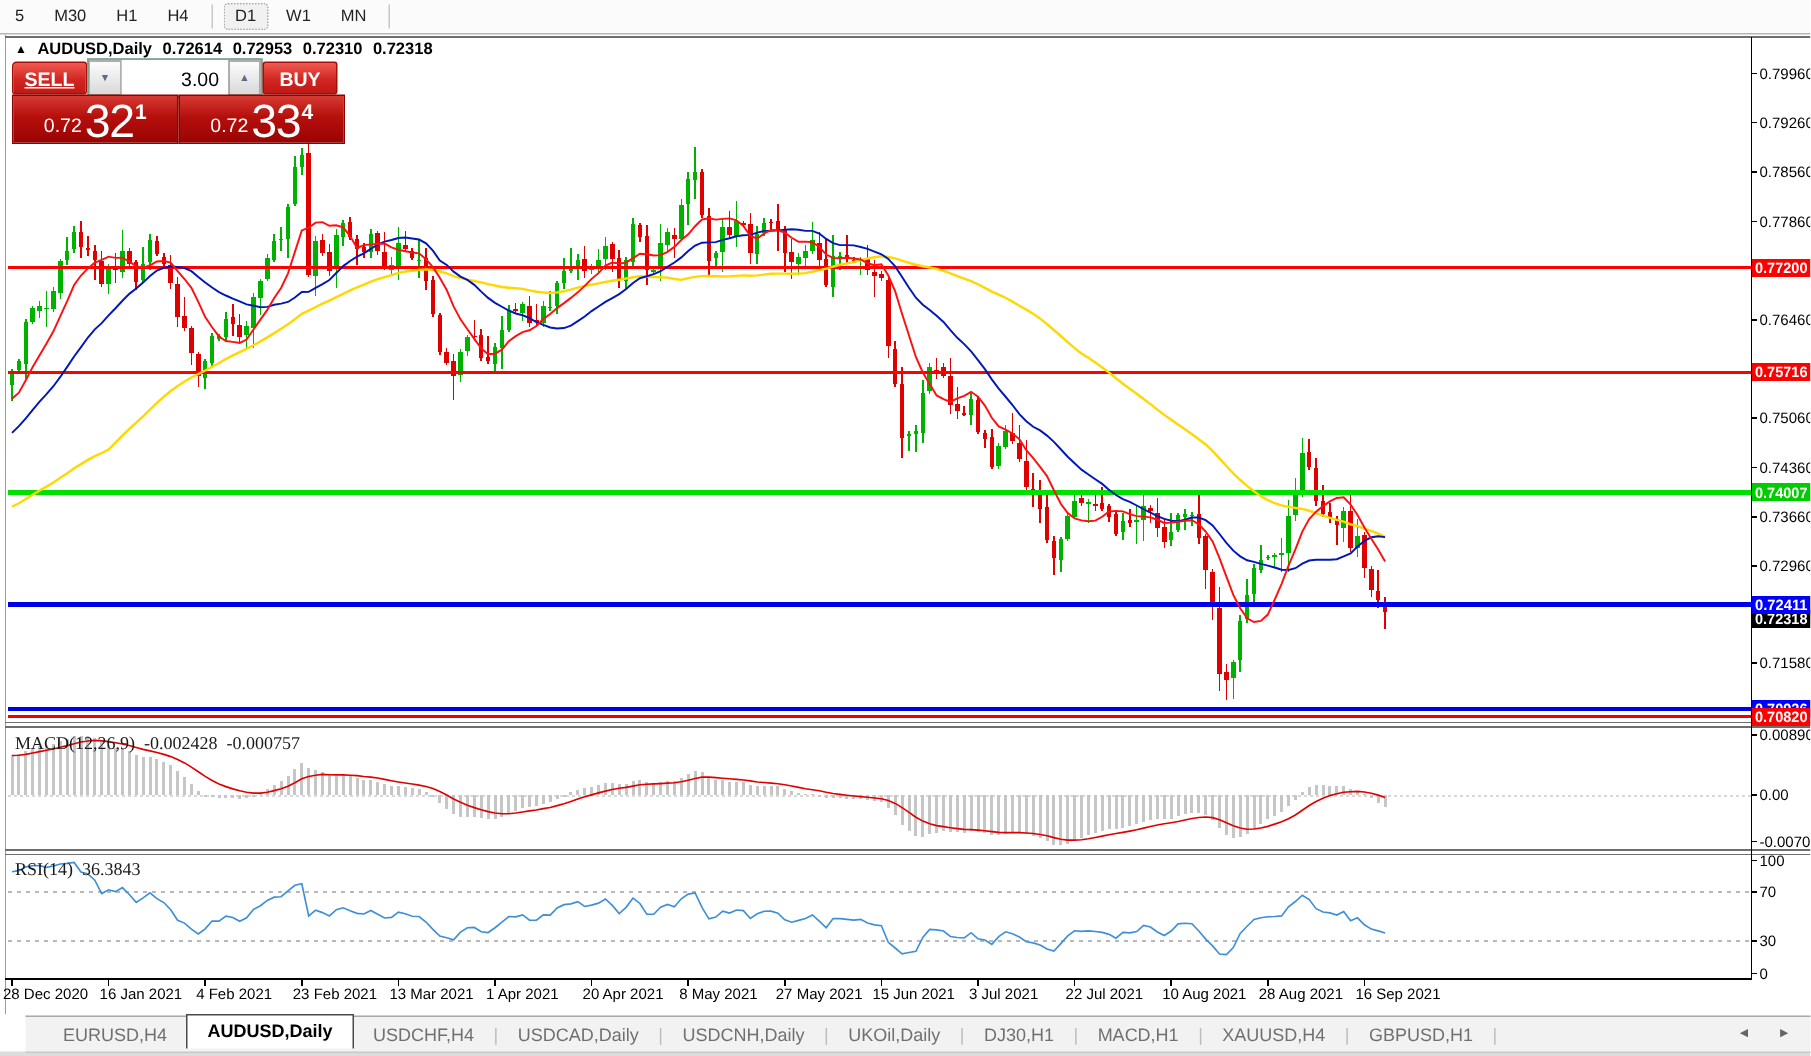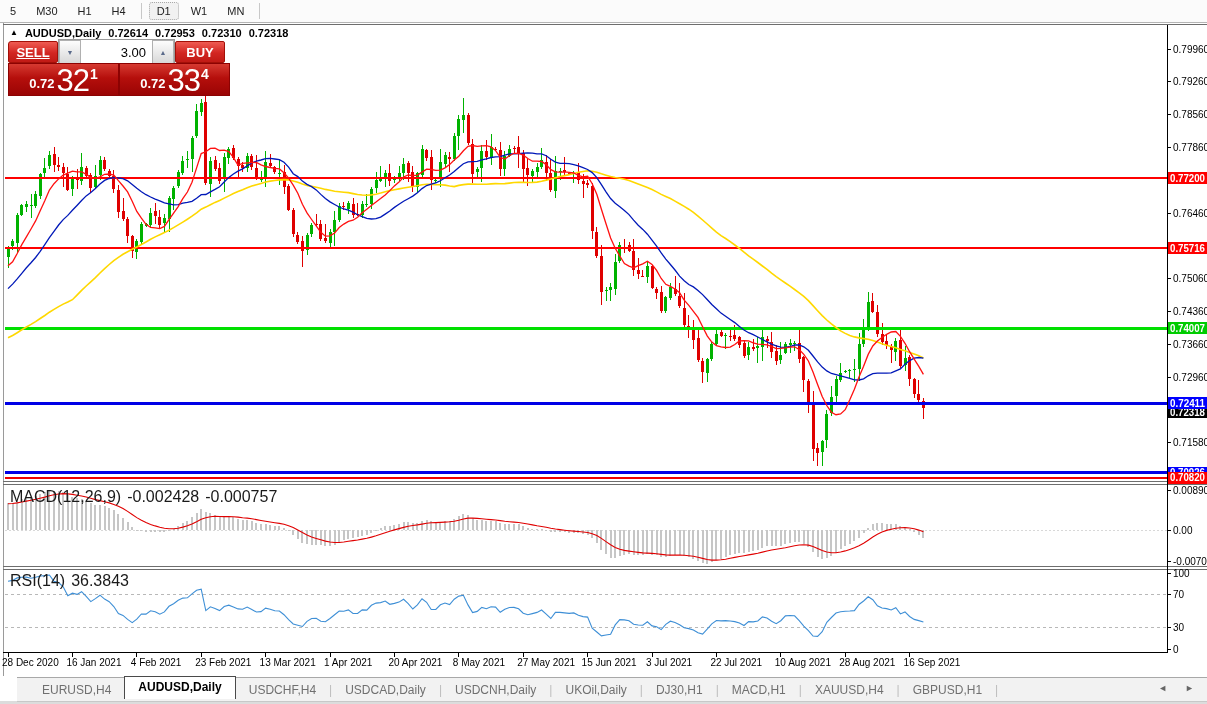--- a/index.html
+++ b/index.html
@@ -11,41 +11,41 @@
   .tf-btn{padding:2px 7px;margin:0 2px;border:1px solid transparent;border-radius:3px;cursor:default;white-space:nowrap;}
   .tf-btn.active{background:#f1f1f1;border:1px dotted #a8a8a8;}
   .tf-sep{width:1px;height:16px;background:#c8c8c8;margin:0 5px;}
   
   #cv{position:absolute;left:0;top:0;z-index:1;}
   svg text{font-family:"Liberation Sans",sans-serif;}
   
   .title-line{position:absolute;left:10px;top:27px;z-index:3;font-size:11px;font-weight:700;color:#000;
               display:flex;align-items:center;gap:7px;white-space:nowrap;}
   .title-line .tri{font-size:8px;position:relative;top:-1px;}
-  .ind-label{position:absolute;z-index:3;font-size:16px;color:#1a1a1a;white-space:nowrap;display:flex;gap:6px;}
+  .ind-label{position:absolute;z-index:3;font-size:12px;color:#1a1a1a;white-space:nowrap;display:flex;gap:6px;font-family:Liberation Serif, serif;}
   
   .ocp{position:absolute;left:8px;top:39px;width:222px;height:54px;z-index:4;}
   .ocp .rbtn{position:absolute;top:2px;height:20px;width:48px;color:#fff;font-size:13px;font-weight:700;
              display:flex;align-items:center;justify-content:center;
              background:linear-gradient(180deg,#ef5b52 0%,#d22621 55%,#c01a15 100%);
              border:1px solid #a31008;border-radius:2px;cursor:pointer;}
   .ocp .sell{left:0;border-top-left-radius:3px;text-decoration:underline;}
   .ocp .buy{left:167px;}
   .spinbox{position:absolute;left:50px;top:0;width:115px;height:24px;border:1px solid #9a9a9a;background:#15803d;
            display:flex;align-items:stretch;}
   .spinbtn{width:20px;background:linear-gradient(180deg,#fdfdfd,#d8d8d8);border:1px solid #b0b0b0;
            color:#5a6a8a;font-size:7px;display:flex;align-items:center;justify-content:center;cursor:pointer;}
   .vol-input{flex:1;border:none;outline:none;text-align:right;padding-right:6px;font-size:13px;
              font-family:"Liberation Sans",sans-serif;color:#000;min-width:0;}
   .tile{position:absolute;top:24px;width:109px;height:30px;color:#fff;cursor:pointer;
         background:linear-gradient(180deg,#d63a31 0%,#b50f0c 45%,#9a0404 100%);
         border:1px solid #8c0202;display:flex;align-items:flex-end;justify-content:center;padding-bottom:1px;}
   .tile.t-sell{left:0;}
   .tile.t-buy{left:111px;}
-  .tile .frac{font-size:13px;font-weight:700;margin:0 2px 3px 0;}
+  .tile .frac{font-size:13px;font-weight:400;margin:0 2px 3px 0;}
   .tile .big{font-size:31px;line-height:27px;font-weight:400;letter-spacing:-1px;}
   .tile .sup{font-size:14px;font-weight:700;margin:0 0 12px 1px;}
   
   .tabbar{position:absolute;left:17px;top:677px;width:1207px;height:23px;background:#f2f2f2;
           border-top:1px solid #a8a8a8;border-bottom:1px solid #c8c8c8;display:flex;align-items:center;
           font-size:12px;color:#707070;z-index:3;}
   .tab{padding:0 13px;white-space:nowrap;cursor:pointer;}
   .tab.active{background:#fff;border:1px solid #4a4a4a;border-bottom:none;color:#000;font-weight:700;
               padding:3px 13px 5px 13px;position:relative;top:-2px;}
   .tabsep{color:#bdbdbd;}

